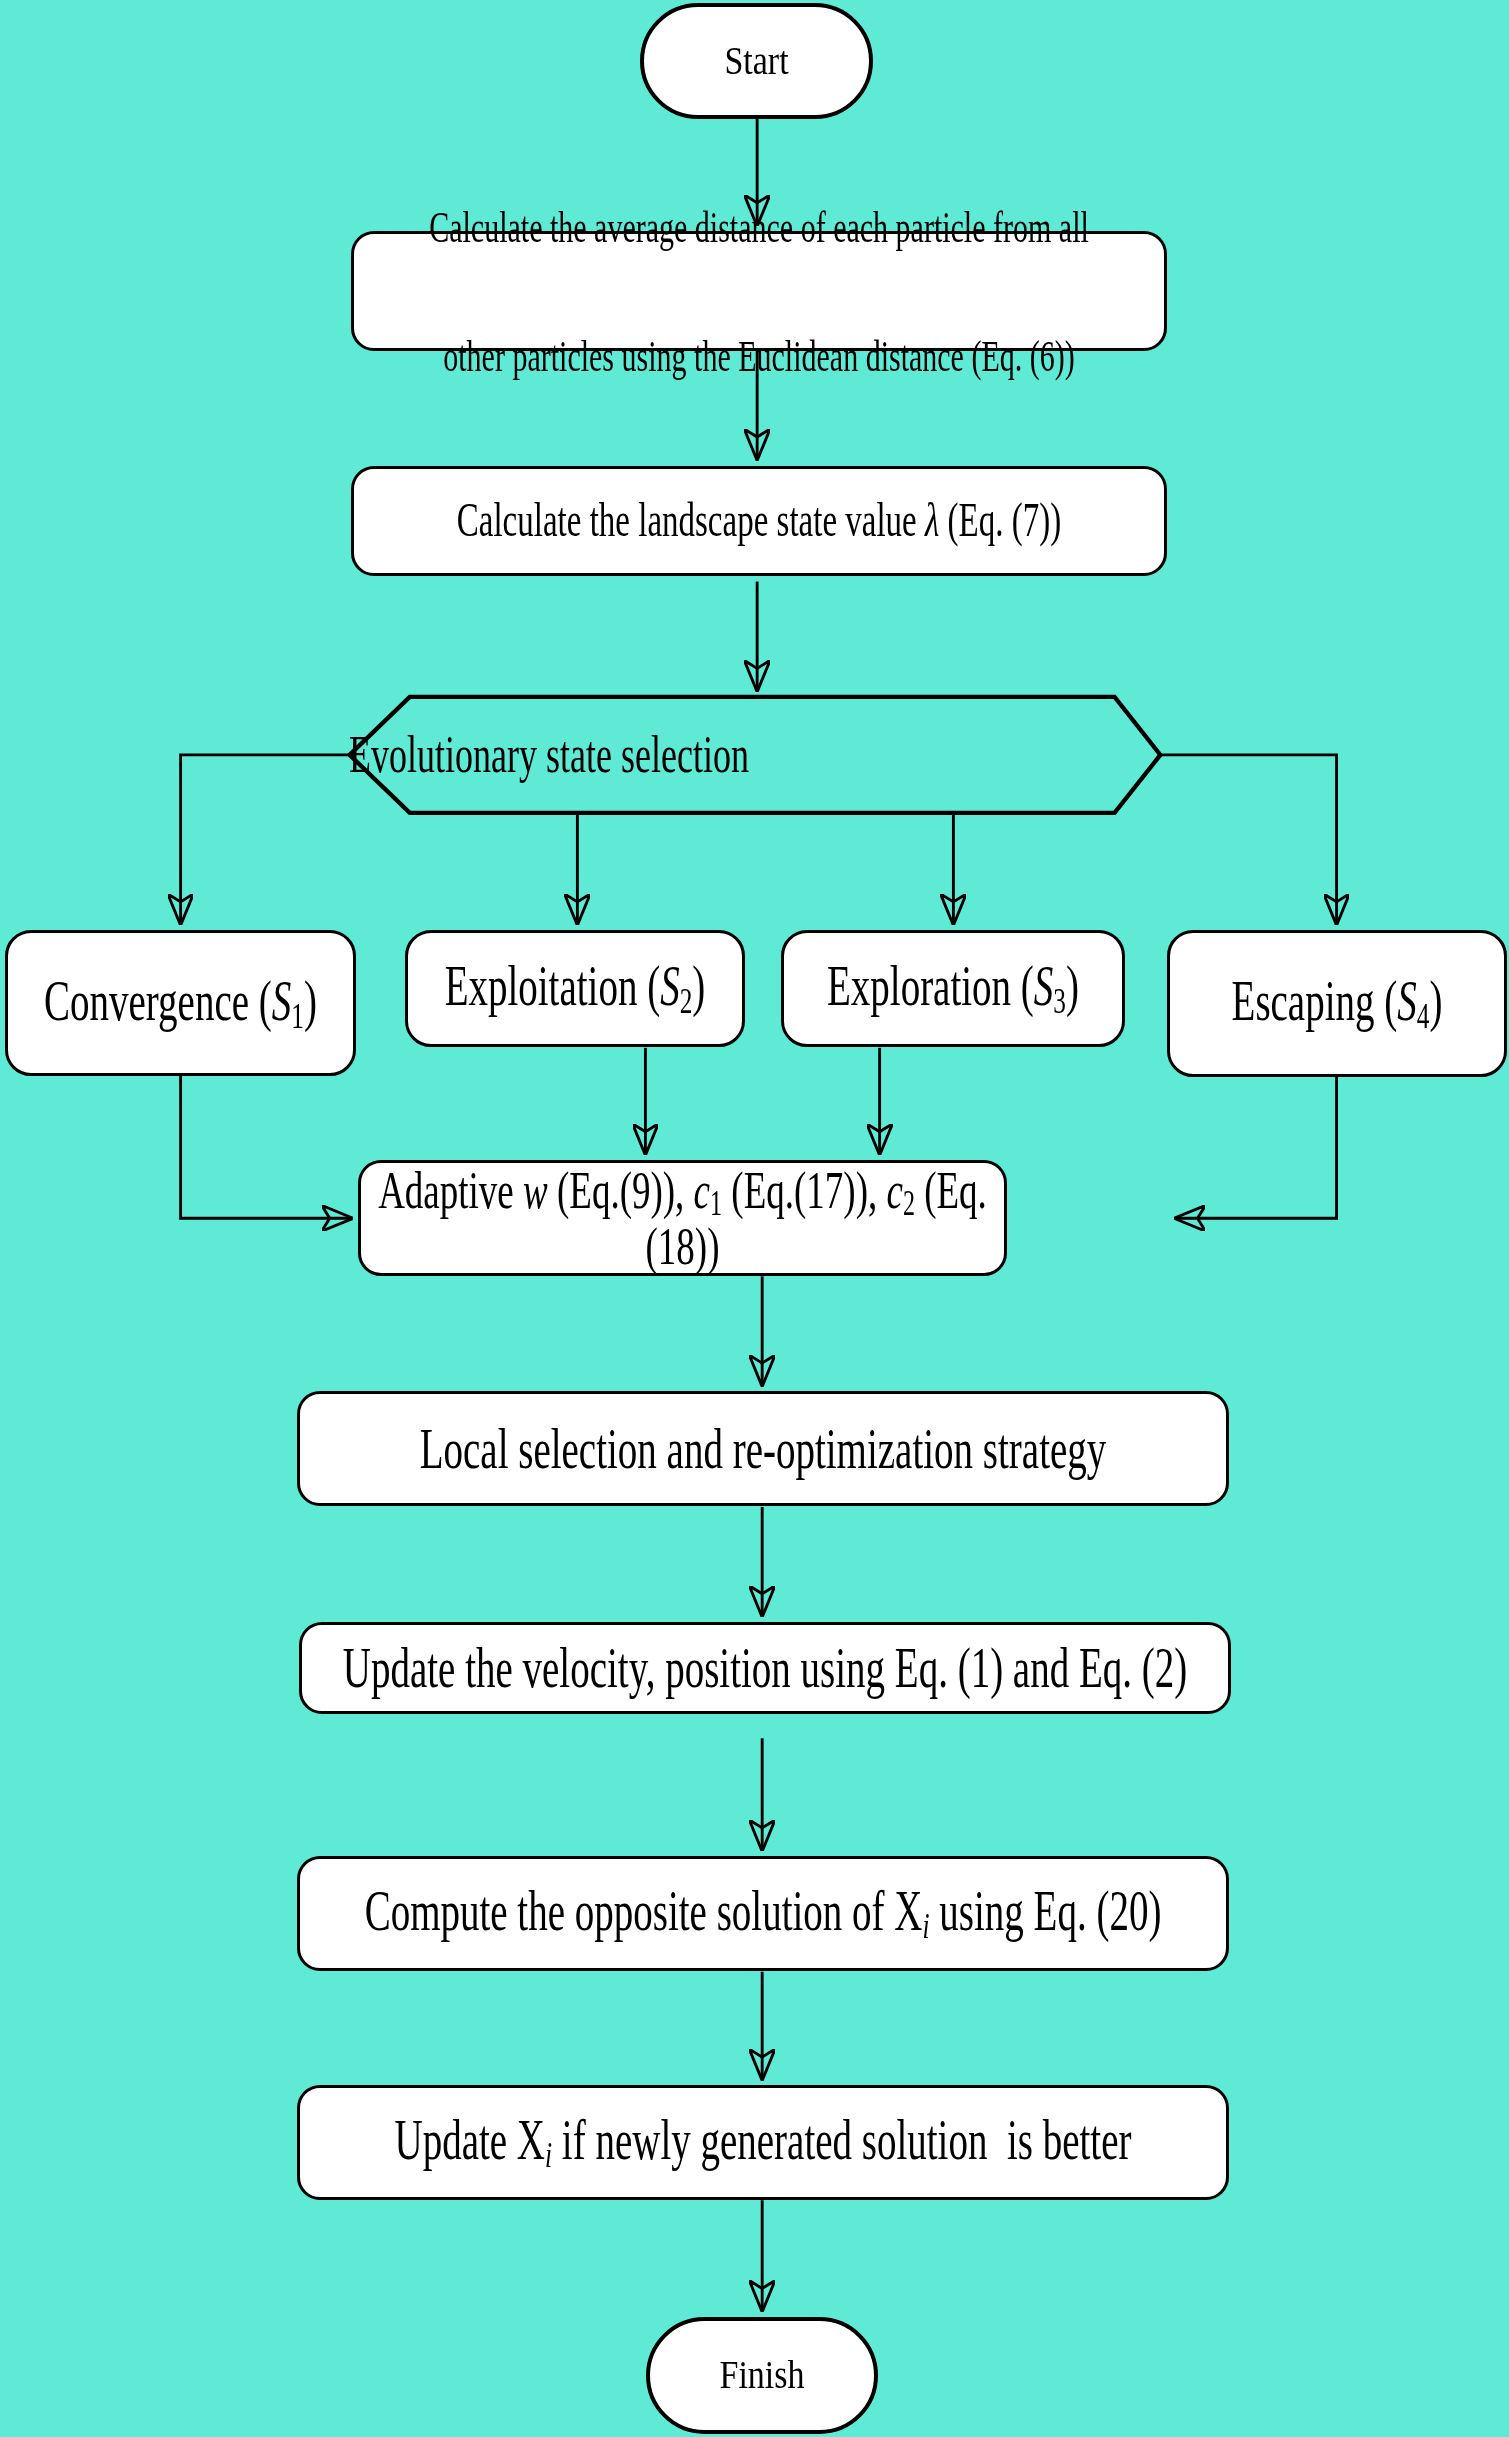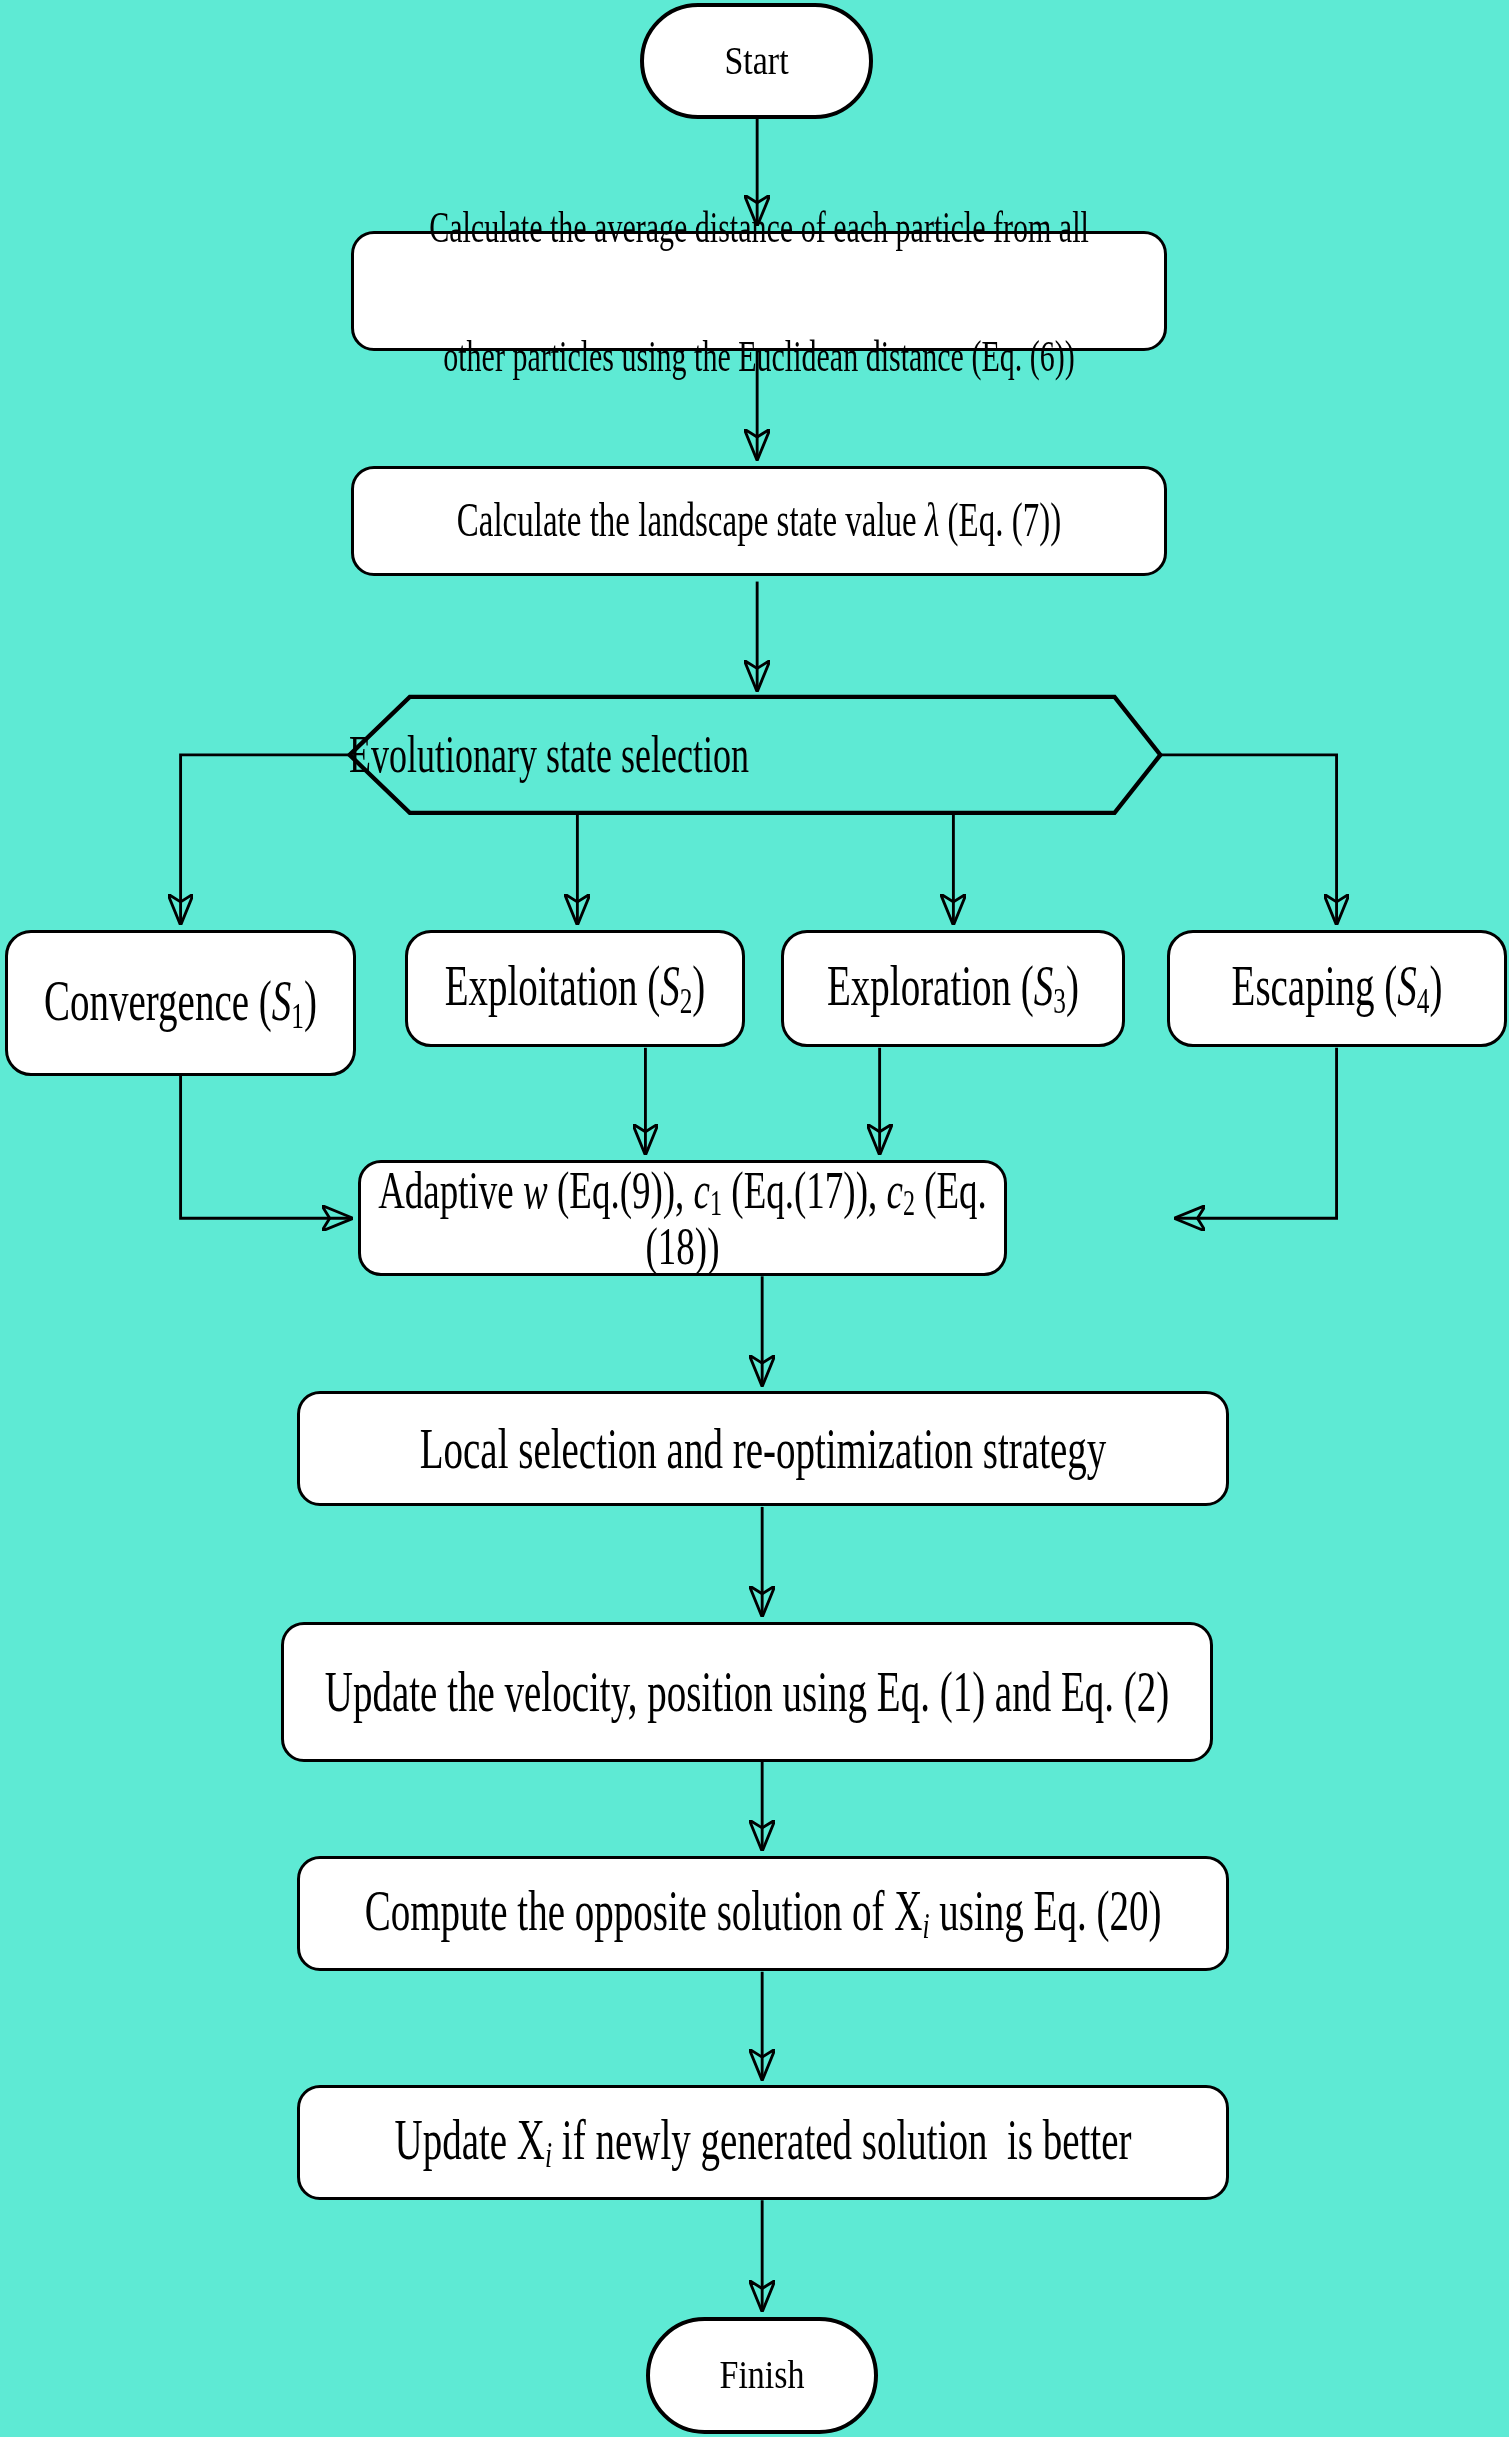--- a/index.html
+++ b/index.html
@@ -119,33 +119,33 @@
   </div>
 
   <div class="node statebox" style="left:405px; top:930px; width:340px; height:117px;">
     <span class="label fs-state stretch-lg"><span>Exploitation (</span><span class="seg-i">S</span><span class="seg-sub">2</span><span>)</span></span>
   </div>
 
   <div class="node statebox" style="left:781px; top:930px; width:344px; height:117px;">
     <span class="label fs-state stretch-lg"><span>Exploration (</span><span class="seg-i">S</span><span class="seg-sub">3</span><span>)</span></span>
   </div>
 
-  <div class="node statebox" style="left:1167px; top:930px; width:340px; height:117px;">
+  <div class="node statebox" style="left:1167px; top:930px; width:340px; height:147px;">
     <span class="label fs-state stretch-lg"><span>Escaping (</span><span class="seg-i">S</span><span class="seg-sub">4</span><span>)</span></span>
   </div>
 
   <div class="node process" style="left:358px; top:1160px; width:649px; height:116px;">
     <span class="label fs-adaptive stretch-lg"><span>Adaptive </span><span class="seg-i">w</span><span> (Eq.(9)), </span><span class="seg-i">c</span><span class="seg-sub">1</span><span> (Eq.(17)), </span><span class="seg-i">c</span><span class="seg-sub">2</span><span> (Eq.(18))</span></span>
   </div>
 
   <div class="node process" style="left:297px; top:1391px; width:932px; height:115px;">
     <span class="label fs-wide stretch-lg">Local selection and re-optimization strategy</span>
   </div>
 
-  <div class="node process" style="left:281px; top:1622px; width:932px; height:140px;">
+  <div class="node process" style="left:299px; top:1622px; width:932px; height:92px;">
     <span class="label fs-wide stretch-lg">Update the velocity, position using Eq. (1) and Eq. (2)</span>
   </div>
 
   <div class="node process" style="left:297px; top:1856px; width:932px; height:115px;">
     <span class="label fs-wide stretch-lg"><span>Compute the opposite solution of X</span><span class="seg-isub">i</span><span> using Eq. (20)</span></span>
   </div>
 
   <div class="node process" style="left:297px; top:2085px; width:932px; height:115px;">
     <span class="label fs-wide stretch-lg"><span>Update X</span><span class="seg-isub">i</span><span> if newly generated solution  is better</span></span>
   </div>

